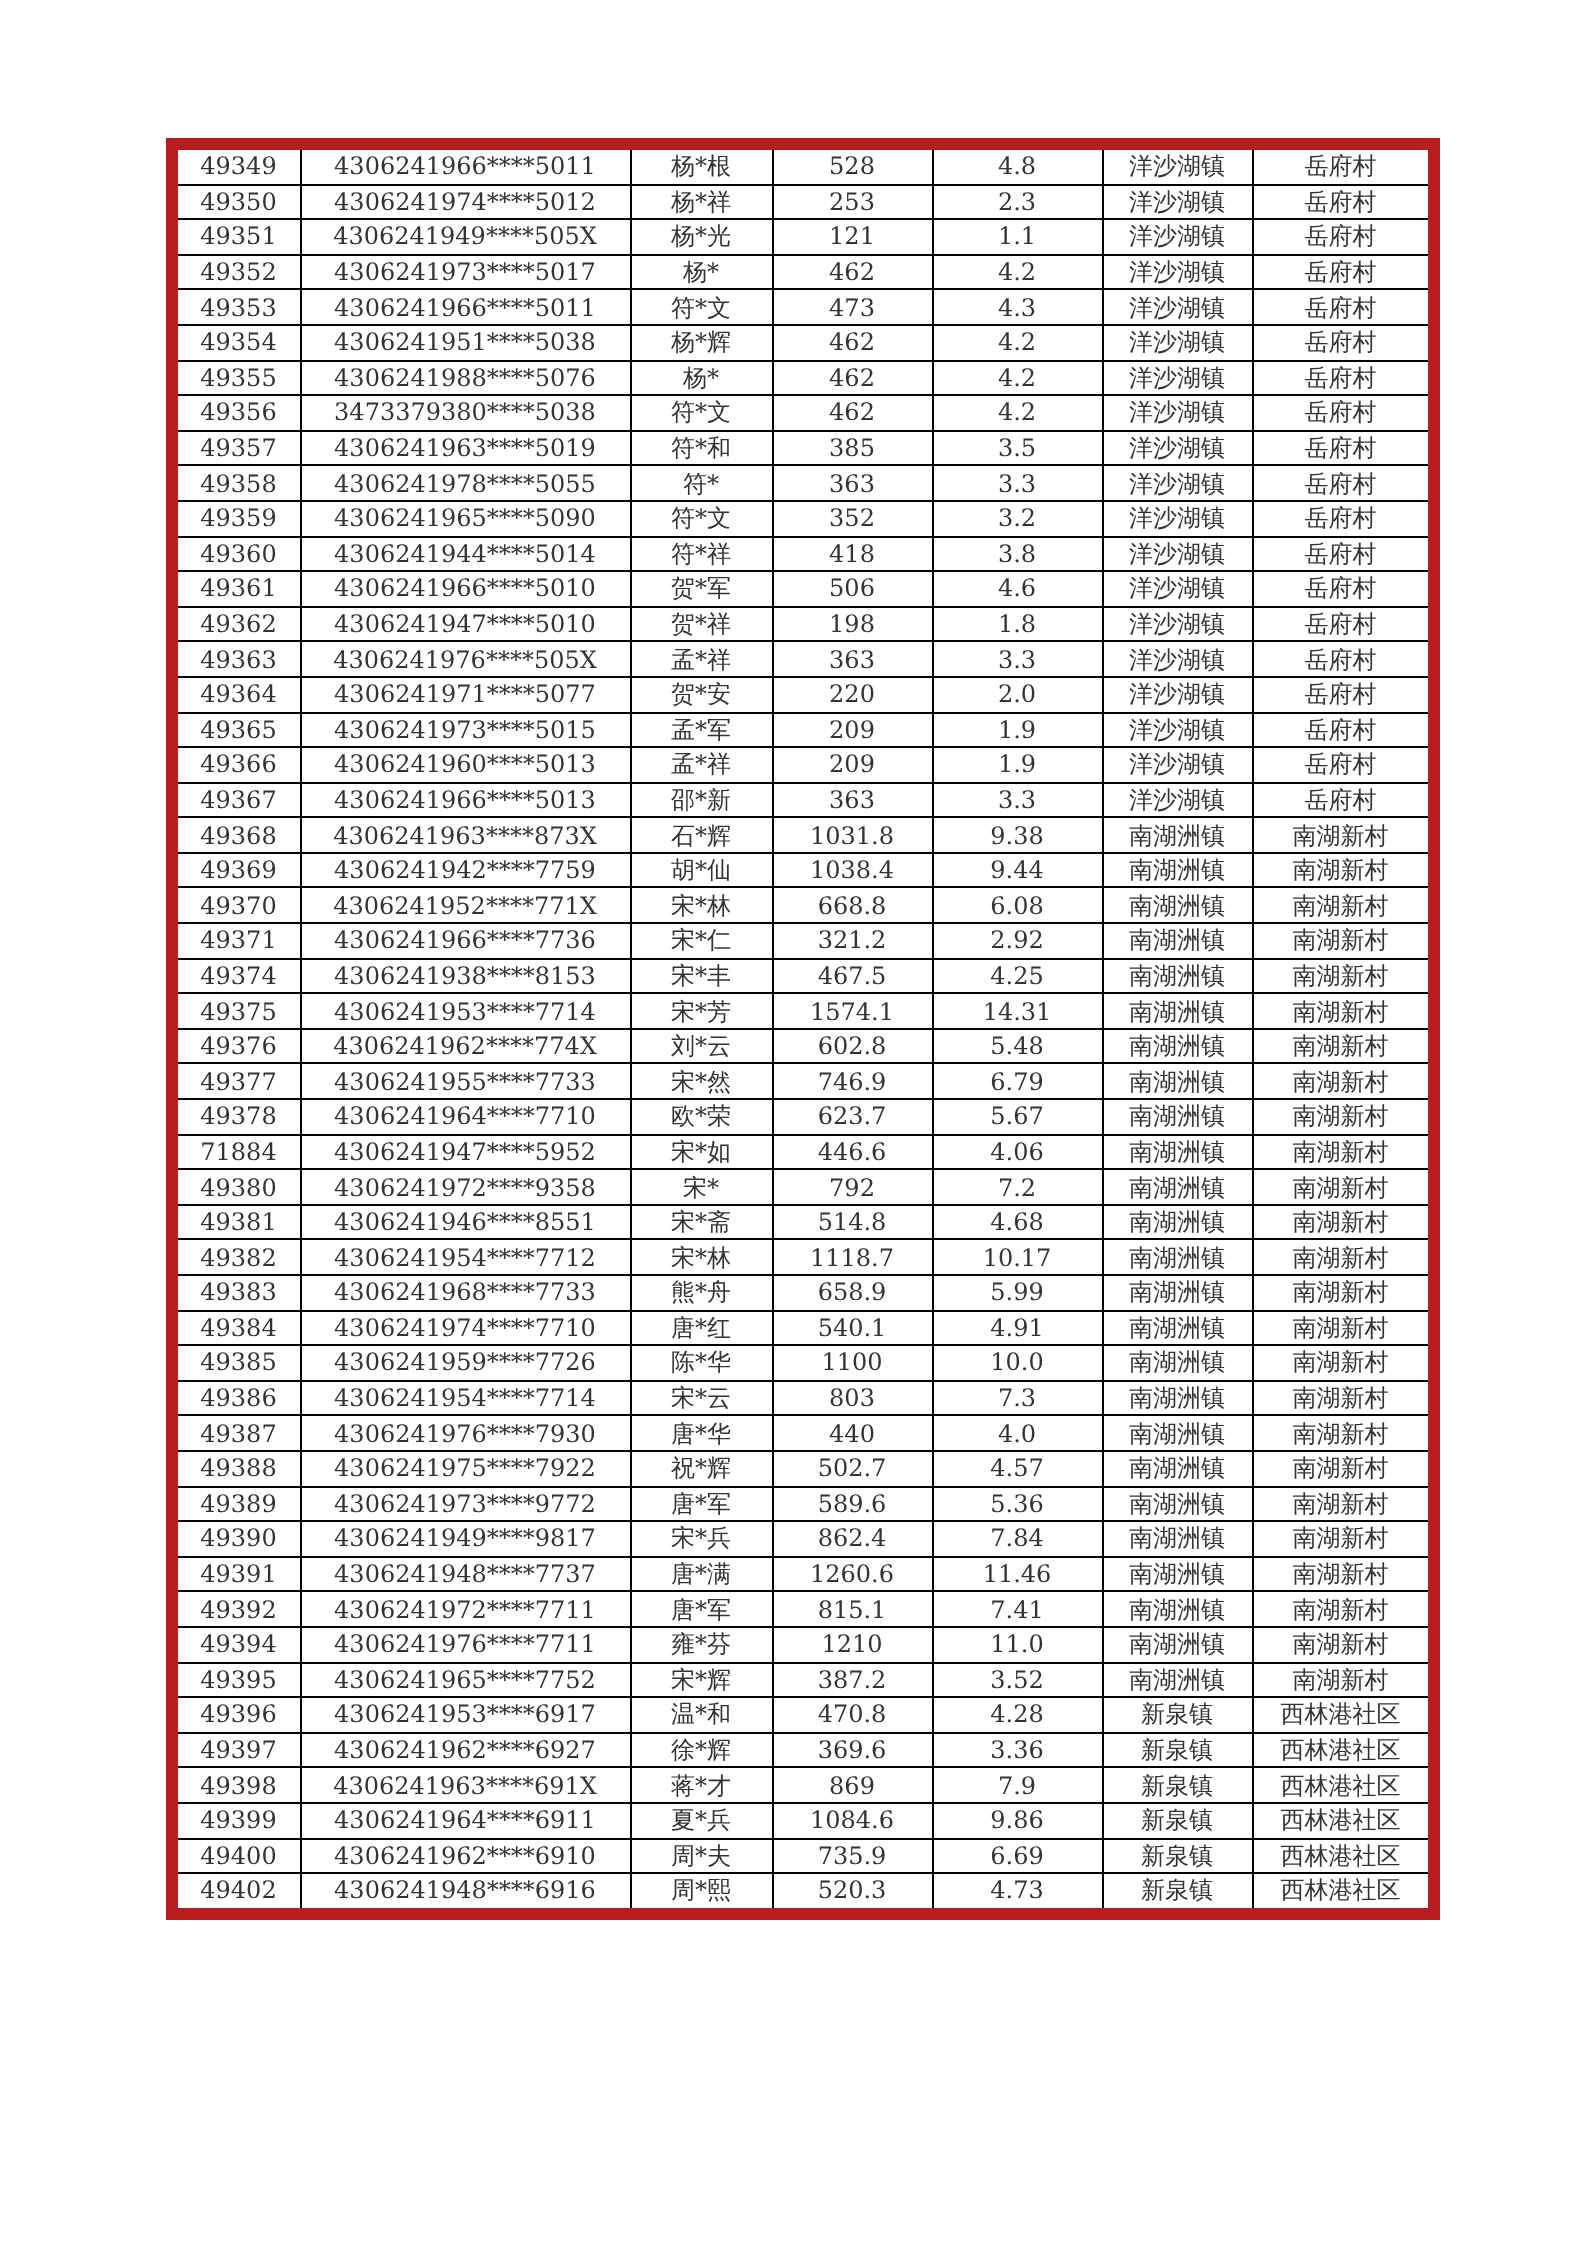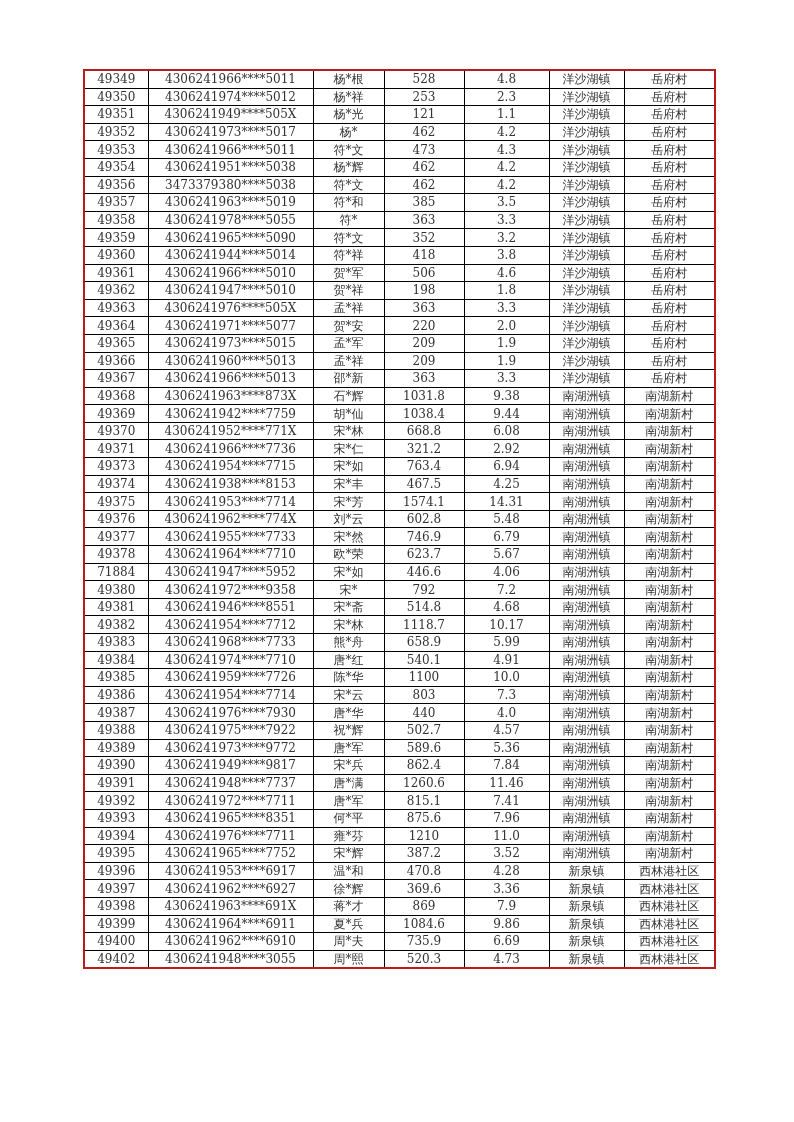--- a/index.html
+++ b/index.html
@@ -15,21 +15,21 @@
     overflow: hidden;
     font-family: "DejaVu Serif", "Liberation Serif", serif;
   }
   table.data-table {
     position: absolute;
     left: 83px;
     top: 69px;
     width: 631px;
     border-collapse: collapse;
     table-layout: fixed;
-    border: 2px solid #b91c1c;
+    border: 6px solid #b91c1c;
   }
   table.data-table td {
     border-left: 1px solid #000000;
     border-right: 1px solid #000000;
     border-top: 1.5px solid #000000;
     border-bottom: 1.5px solid #000000;
     height: 16.6px;
     padding: 0;
     text-align: center;
     vertical-align: middle;
@@ -110,20 +110,29 @@
         <tr>
           <td>49354</td>
           <td>4306241951****5038</td>
           <td>杨*辉</td>
           <td>462</td>
           <td>4.2</td>
           <td>洋沙湖镇</td>
           <td>岳府村</td>
         </tr>
         <tr>
+          <td>49355</td>
+          <td>4306241988****5076</td>
+          <td>杨*</td>
+          <td>462</td>
+          <td>4.2</td>
+          <td>洋沙湖镇</td>
+          <td>岳府村</td>
+        </tr>
+        <tr>
           <td>49356</td>
           <td>3473379380****5038</td>
           <td>符*文</td>
           <td>462</td>
           <td>4.2</td>
           <td>洋沙湖镇</td>
           <td>岳府村</td>
         </tr>
         <tr>
           <td>49357</td>
@@ -254,29 +263,20 @@
         <tr>
           <td>49371</td>
           <td>4306241966****7736</td>
           <td>宋*仁</td>
           <td>321.2</td>
           <td>2.92</td>
           <td>南湖洲镇</td>
           <td>南湖新村</td>
         </tr>
         <tr>
-          <td>49373</td>
-          <td>4306241954****7715</td>
-          <td>宋*如</td>
-          <td>763.4</td>
-          <td>6.94</td>
-          <td>南湖洲镇</td>
-          <td>南湖新村</td>
-        </tr>
-        <tr>
           <td>49374</td>
           <td>4306241938****8153</td>
           <td>宋*丰</td>
           <td>467.5</td>
           <td>4.25</td>
           <td>南湖洲镇</td>
           <td>南湖新村</td>
         </tr>
         <tr>
           <td>49375</td>
@@ -430,29 +430,20 @@
           <td>11.46</td>
           <td>南湖洲镇</td>
           <td>南湖新村</td>
         </tr>
         <tr>
           <td>49392</td>
           <td>4306241972****7711</td>
           <td>唐*军</td>
           <td>815.1</td>
           <td>7.41</td>
-          <td>南湖洲镇</td>
-          <td>南湖新村</td>
-        </tr>
-        <tr>
-          <td>49393</td>
-          <td>4306241965****8351</td>
-          <td>何*平</td>
-          <td>875.6</td>
-          <td>7.96</td>
           <td>南湖洲镇</td>
           <td>南湖新村</td>
         </tr>
         <tr>
           <td>49394</td>
           <td>4306241976****7711</td>
           <td>雍*芬</td>
           <td>1210</td>
           <td>11.0</td>
           <td>南湖洲镇</td>
@@ -507,21 +498,21 @@
           <td>49400</td>
           <td>4306241962****6910</td>
           <td>周*夫</td>
           <td>735.9</td>
           <td>6.69</td>
           <td>新泉镇</td>
           <td>西林港社区</td>
         </tr>
         <tr>
           <td>49402</td>
-          <td>4306241948****3055</td>
+          <td>4306241948****6916</td>
           <td>周*熙</td>
           <td>520.3</td>
           <td>4.73</td>
           <td>新泉镇</td>
           <td>西林港社区</td>
         </tr>
       </tbody>
   </table>
 </div>
 

